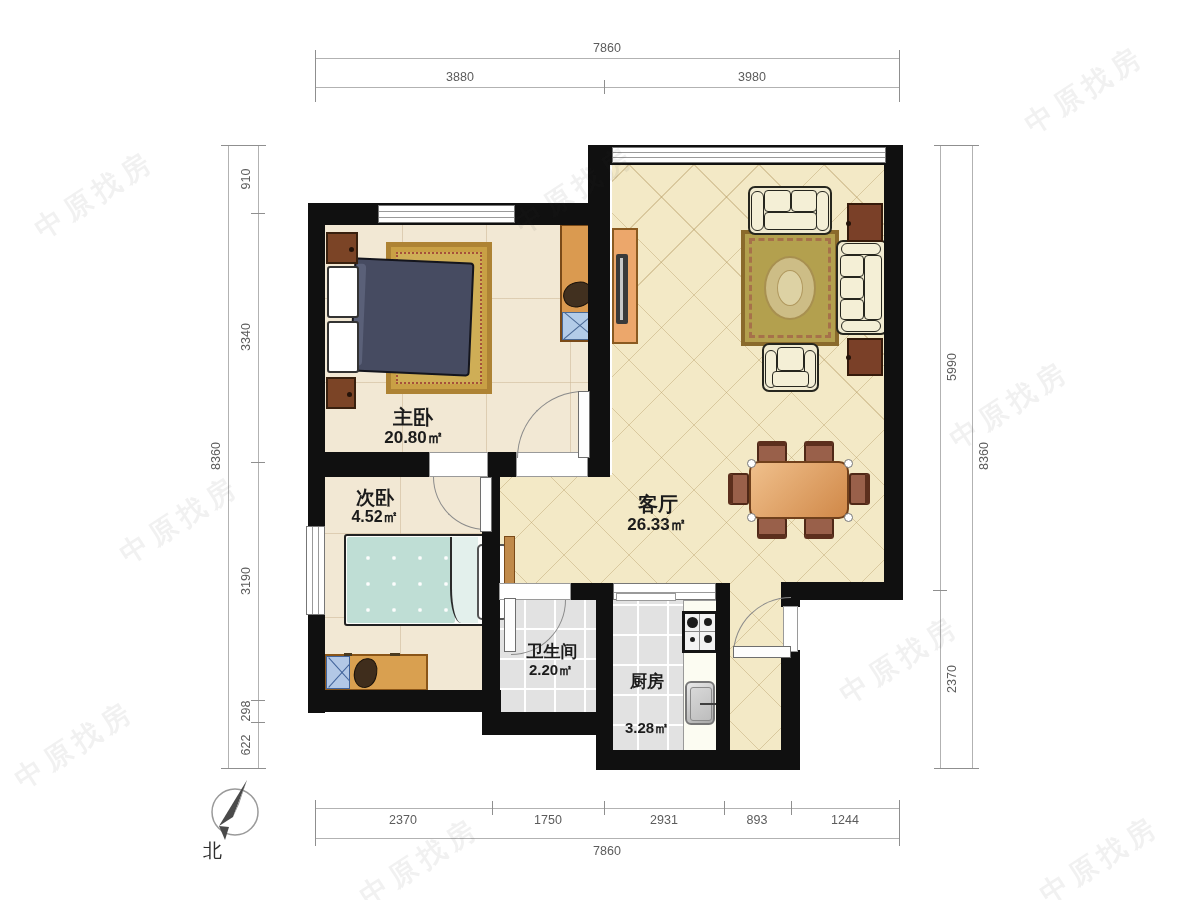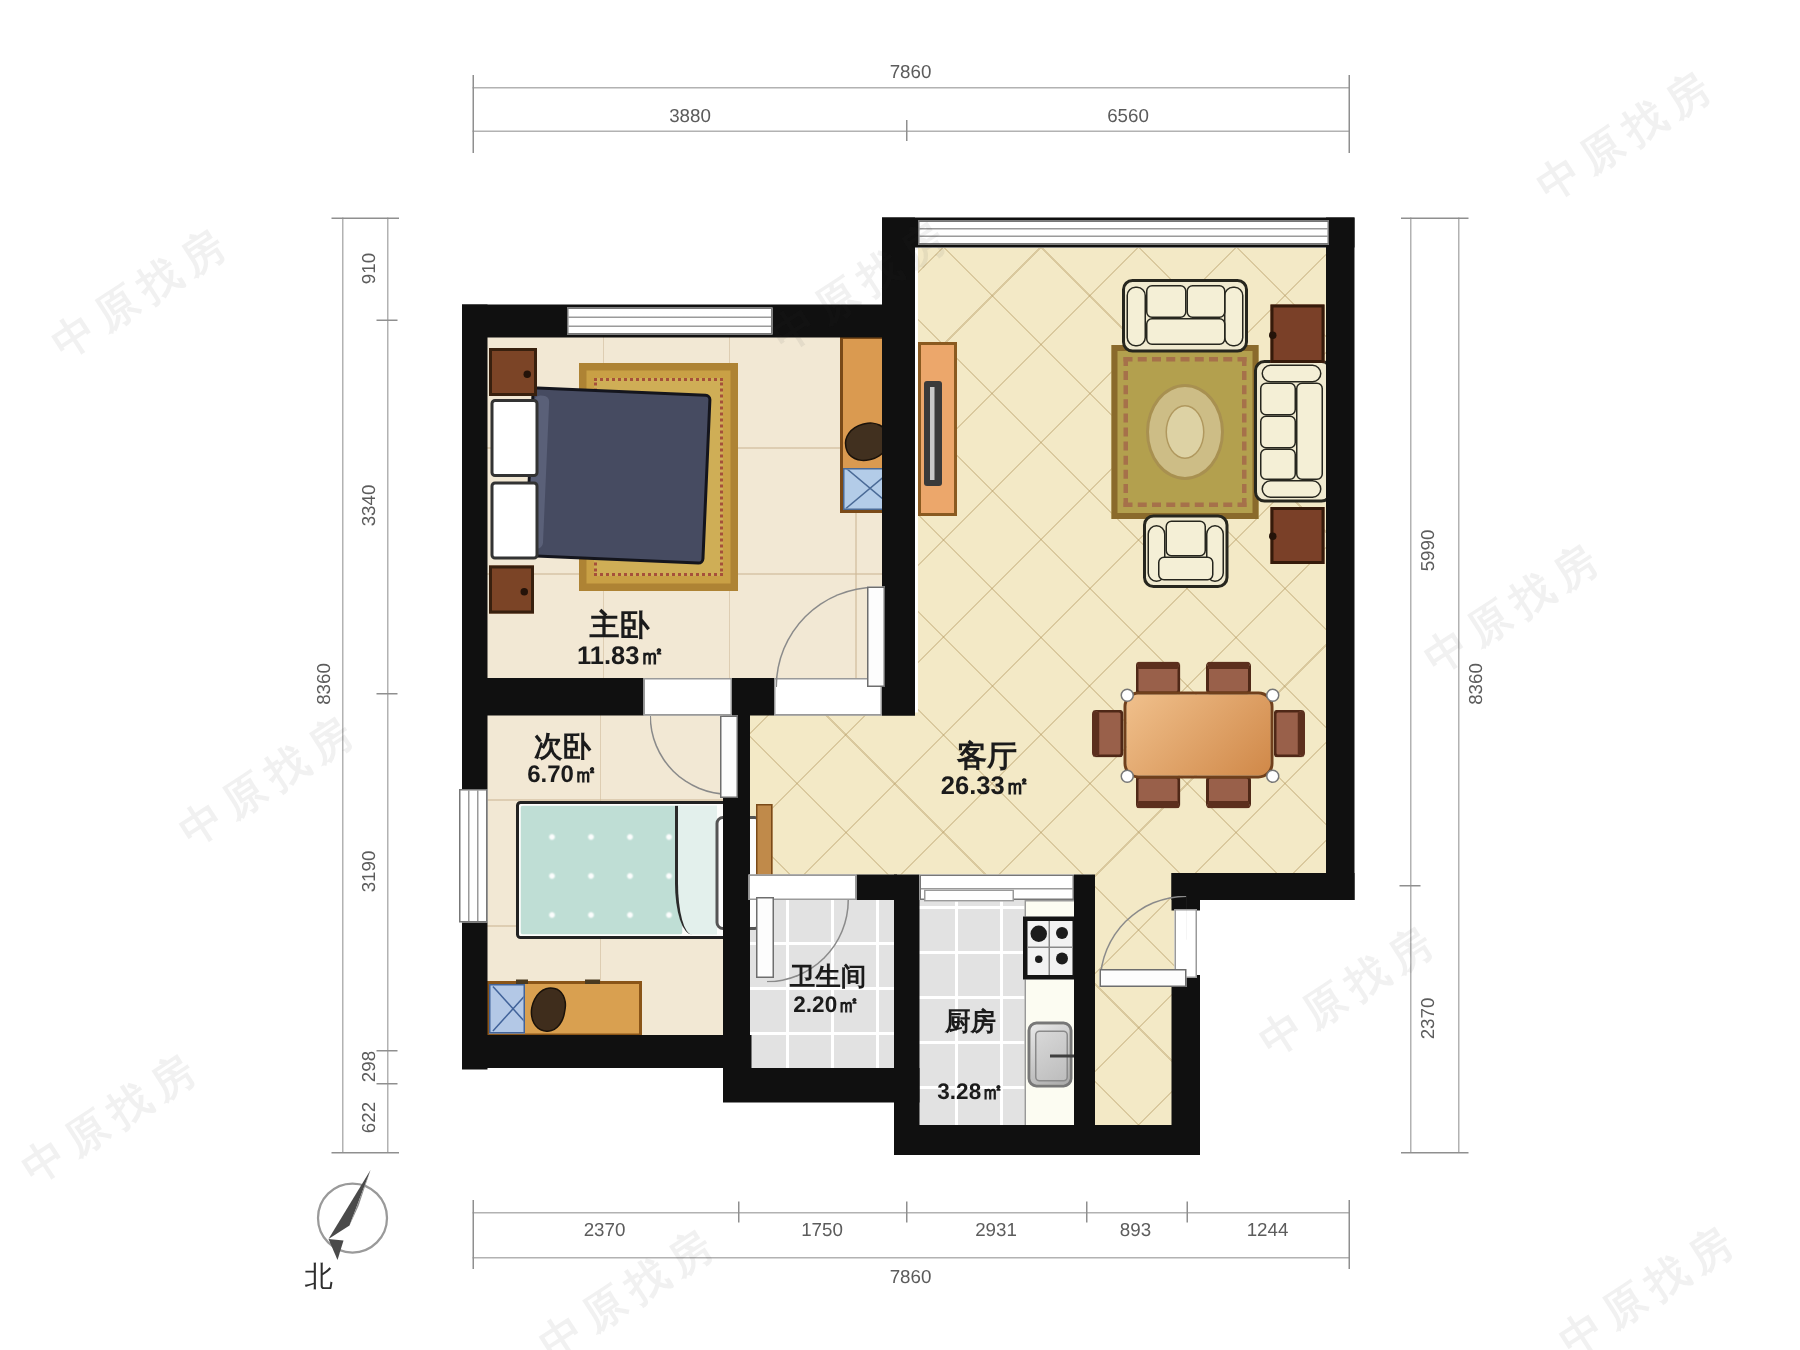--- a/index.html
+++ b/index.html
@@ -206,38 +206,38 @@
 
   <div class="dframe" style="left:499px;top:583px;width:72px;height:17px;"></div>
   <div class="arc" style="left:511px;top:600px;width:55px;height:55px;border-right:1.5px solid #8a8a8a;border-bottom:1.5px solid #8a8a8a;border-bottom-right-radius:100%;"></div>
   <div class="dleaf" style="left:504px;top:598px;width:12px;height:54px;"></div>
 
   <div class="dframe" style="left:783px;top:606px;width:15px;height:46px;"></div>
   <div class="arc" style="left:733px;top:597px;width:58px;height:58px;border-top:1.5px solid #8a8a8a;border-left:1.5px solid #8a8a8a;border-top-left-radius:100%;"></div>
   <div class="dleaf" style="left:733px;top:646px;width:58px;height:12px;"></div>
 
   <div class="rlabel" style="left:413px;top:417px;font-size:20px;">主卧</div>
-  <div class="rlabel" style="left:414px;top:437px;font-size:17px;">11.83㎡</div>
+  <div class="rlabel" style="left:414px;top:437px;font-size:17px;">20.80㎡</div>
   <div class="rlabel" style="left:375px;top:498px;font-size:19px;">次卧</div>
-  <div class="rlabel" style="left:375px;top:517px;font-size:16px;">6.70㎡</div>
+  <div class="rlabel" style="left:375px;top:517px;font-size:16px;">4.52㎡</div>
   <div class="rlabel" style="left:658px;top:504px;font-size:20px;">客厅</div>
   <div class="rlabel" style="left:657px;top:524px;font-size:17px;">26.33㎡</div>
   <div class="rlabel" style="left:552px;top:651px;font-size:17px;">卫生间</div>
   <div class="rlabel" style="left:551px;top:670px;font-size:15px;">2.20㎡</div>
   <div class="rlabel" style="left:647px;top:681px;font-size:17px;">厨房</div>
   <div class="rlabel" style="left:647px;top:728px;font-size:15px;">3.28㎡</div>
 
   <div class="dline" style="left:315px;top:58px;width:585px;height:1px;"></div>
   <div class="dline" style="left:315px;top:87px;width:585px;height:1px;"></div>
   <div class="tick" style="left:315px;top:50px;width:1px;height:52px;"></div>
   <div class="tick" style="left:899px;top:50px;width:1px;height:52px;"></div>
   <div class="tick" style="left:604px;top:80px;width:1px;height:14px;"></div>
   <div class="dtext" style="left:607px;top:48px;">7860</div>
   <div class="dtext" style="left:460px;top:77px;">3880</div>
-  <div class="dtext" style="left:752px;top:77px;">6560</div>
+  <div class="dtext" style="left:752px;top:77px;">3980</div>
 
   <div class="dline" style="left:315px;top:808px;width:585px;height:1px;"></div>
   <div class="dline" style="left:315px;top:838px;width:585px;height:1px;"></div>
   <div class="tick" style="left:315px;top:800px;width:1px;height:46px;"></div>
   <div class="tick" style="left:899px;top:800px;width:1px;height:46px;"></div>
   <div class="tick" style="left:492px;top:801px;width:1px;height:14px;"></div>
   <div class="tick" style="left:604px;top:801px;width:1px;height:14px;"></div>
   <div class="tick" style="left:724px;top:801px;width:1px;height:14px;"></div>
   <div class="tick" style="left:791px;top:801px;width:1px;height:14px;"></div>
   <div class="dtext" style="left:403px;top:820px;">2370</div>

